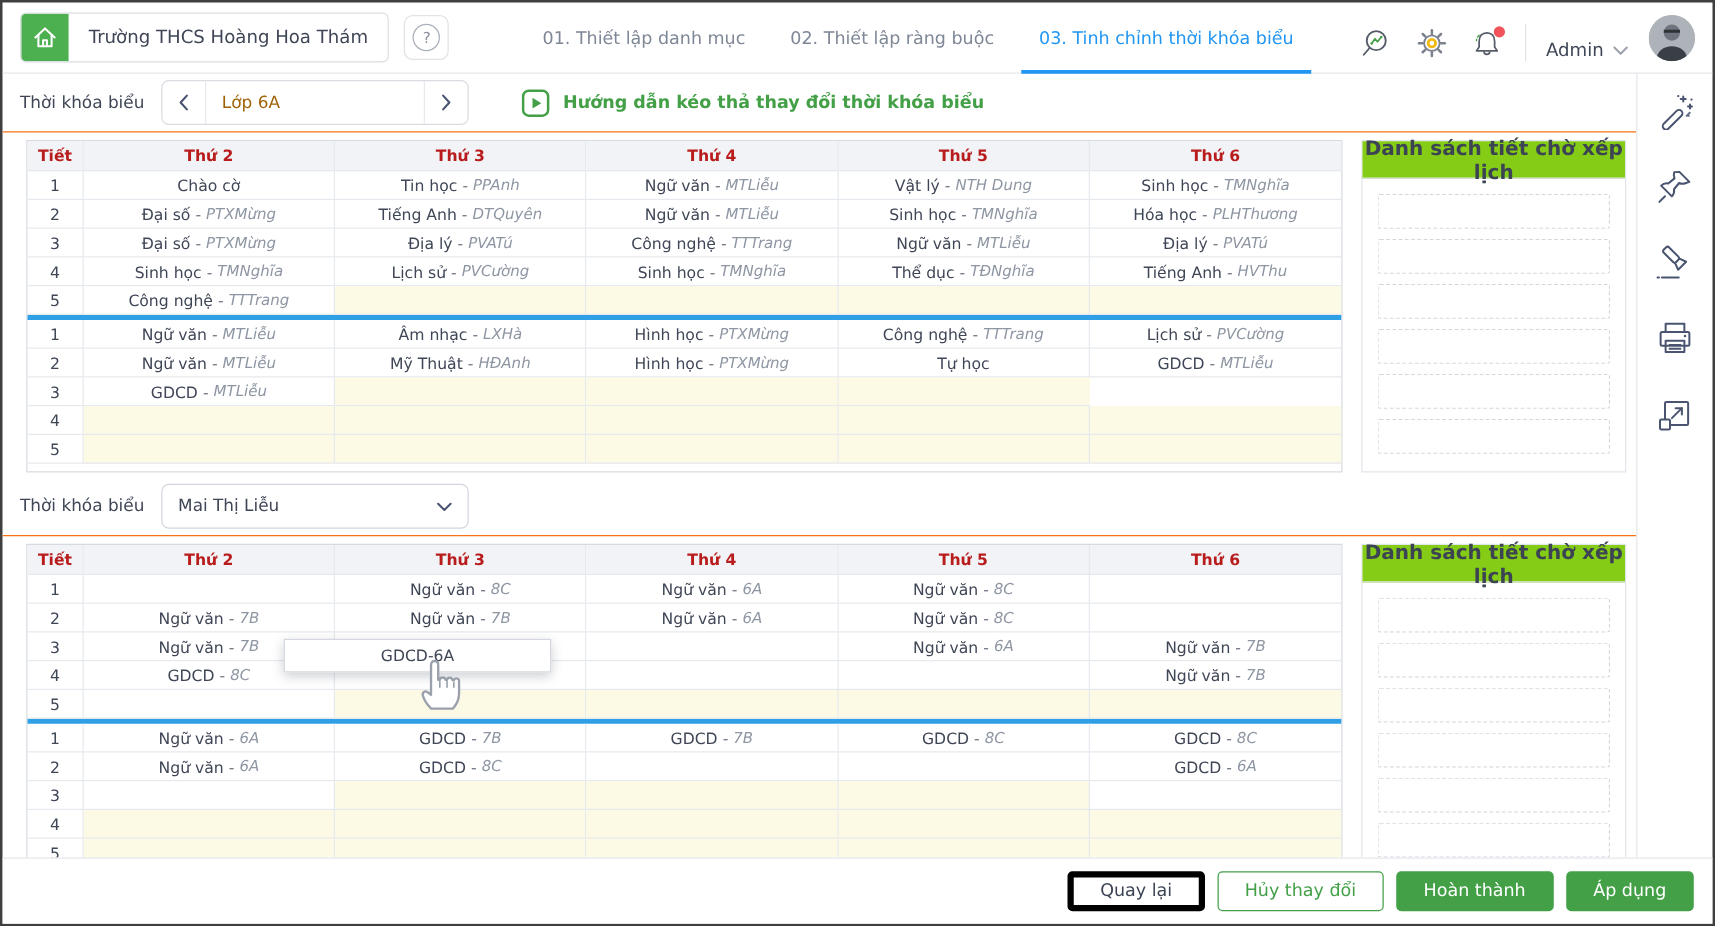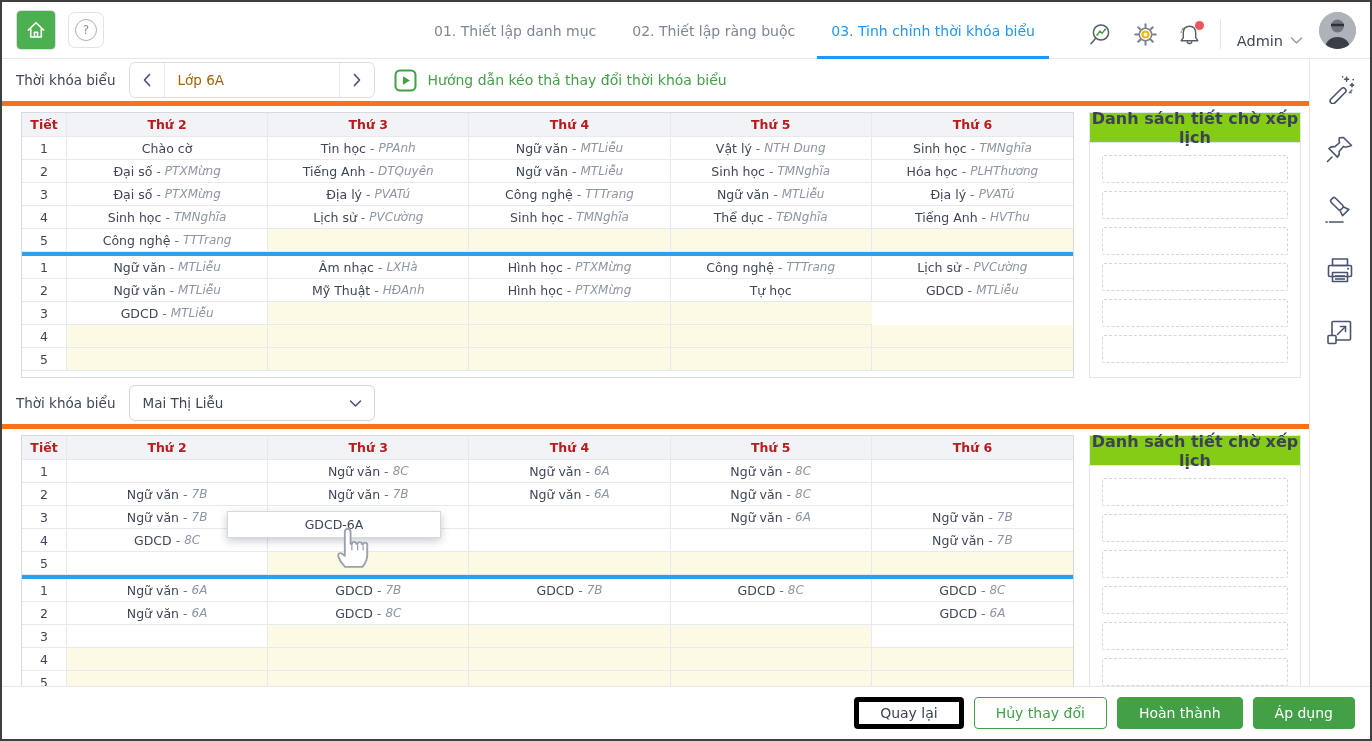--- a/index.html
+++ b/index.html
@@ -20,28 +20,28 @@
   .topbar-right{margin-left:auto;display:flex;align-items:flex-end;gap:16px;}
   .tb-icon{width:28px;height:28px;display:flex;align-items:center;justify-content:center;position:relative;cursor:pointer;}
   .badge-dot{position:absolute;top:0;right:0;width:9px;height:9px;border-radius:50%;background:#f0535a;}
   .v-sep{width:1px;height:30px;background:#e3e5e9;}
   .admin{display:flex;align-items:center;gap:7px;font-size:14.5px;color:#3f4656;cursor:pointer;}
   .avatar{width:37px;height:37px;border-radius:50%;background:#c9ccd1;overflow:hidden;display:flex;align-items:flex-end;justify-content:center;}
   .body-row{display:flex;height:627px;}
   .content{width:1307px;box-sizing:border-box;}
   .tool-rail{flex:1;border-left:1px solid #e6e8ec;display:flex;flex-direction:column;align-items:center;padding-top:12px;gap:27px;}
   .rail-icon{width:34px;height:34px;display:flex;align-items:center;justify-content:center;cursor:pointer;}
-  .toolbar{height:47px;border-bottom:5px solid #f97316;display:flex;align-items:center;padding-left:14px;box-sizing:border-box;}
+  .toolbar{height:47px;border-bottom:1px solid #f97316;display:flex;align-items:center;padding-left:14px;box-sizing:border-box;}
   .tb-label{font-size:13.5px;color:#3f4656;}
   .class-nav{margin-left:14px;width:246px;height:36px;border:1px solid #d9dce1;border-radius:6px;display:flex;align-items:stretch;background:#fff;box-sizing:border-box;}
   .nav-arrow{width:34px;display:flex;align-items:center;justify-content:center;cursor:pointer;}
   .nav-arrow.left{border-right:1px solid #e6e9ed;}
   .nav-arrow.right{border-left:1px solid #e6e9ed;}
   .nav-value{flex:1;display:flex;align-items:center;padding-left:12px;font-size:13.5px;color:#a16207;}
-  .guide{margin-left:19px;display:flex;align-items:center;gap:10px;cursor:pointer;}
+  .guide{margin-left:42px;display:flex;align-items:center;gap:10px;cursor:pointer;font-weight:bold;}
   .guide-text{font-size:14px;color:#43a047;}
   .select-box{margin-left:14px;width:246px;height:36px;border:1px solid #d2d6dc;border-radius:6px;display:flex;align-items:center;padding:0 12px;font-size:13.5px;color:#3f4656;box-sizing:border-box;cursor:pointer;background:#fff;}
   .select-box .chev{margin-left:auto;}
   .grid-row{display:flex;gap:15px;margin:6px 8px 0 19px;position:relative;}
   .tkb{width:1053px;border:1px solid #d7dbe1;box-sizing:border-box;background:#fff;}
   .t-row{display:grid;grid-template-columns:45px repeat(5,1fr);}
   .t-row.header .cell{height:24px;background:#f1f3f6;font-weight:bold;font-size:12.5px;color:#b91c1c;}
   .cell{height:23px;display:flex;align-items:center;justify-content:center;border-right:1px solid #e6e9ed;border-bottom:1px solid #e6e9ed;font-size:12.5px;color:#3f4656;box-sizing:border-box;overflow:hidden;white-space:nowrap;}
   .t-row .cell:last-child{border-right:none;}
   .cell.yellow{background:#fcf9e4;}
@@ -68,20 +68,21 @@
   <div class="school-group">
     <div class="home-btn">
       <span>
         <svg width="22" height="22" viewBox="0 0 20 20" fill="none" stroke="#fff" stroke-width="1.5" stroke-linecap="round" stroke-linejoin="round">
           <path d="M3 10 L10 3.4 L17 10"></path>
             <path d="M5.2 8.4 V16.4 H14.8 V8.4"></path>
             <path d="M8.6 16.4 V12 H11.4 V16.4"></path>
         </svg>
       </span>
     </div>
+    <div class="school-name">Trường THCS Hoàng Hoa Thám</div>
   </div>
   <div class="help-btn">
     <span style="border:1.4px solid #aab0ba;border-radius:50%;width:20px;height:20px;display:flex;align-items:center;justify-content:center;font-size:12px;color:#8a919c;">?</span>
   </div>
 
   <div class="tabs" id="tabs">
       <div class="tab">01. Thiết lập danh mục</div>
       <div class="tab">02. Thiết lập ràng buộc</div>
       <div class="tab active">03. Tinh chỉnh thời khóa biểu</div>
     </div>

